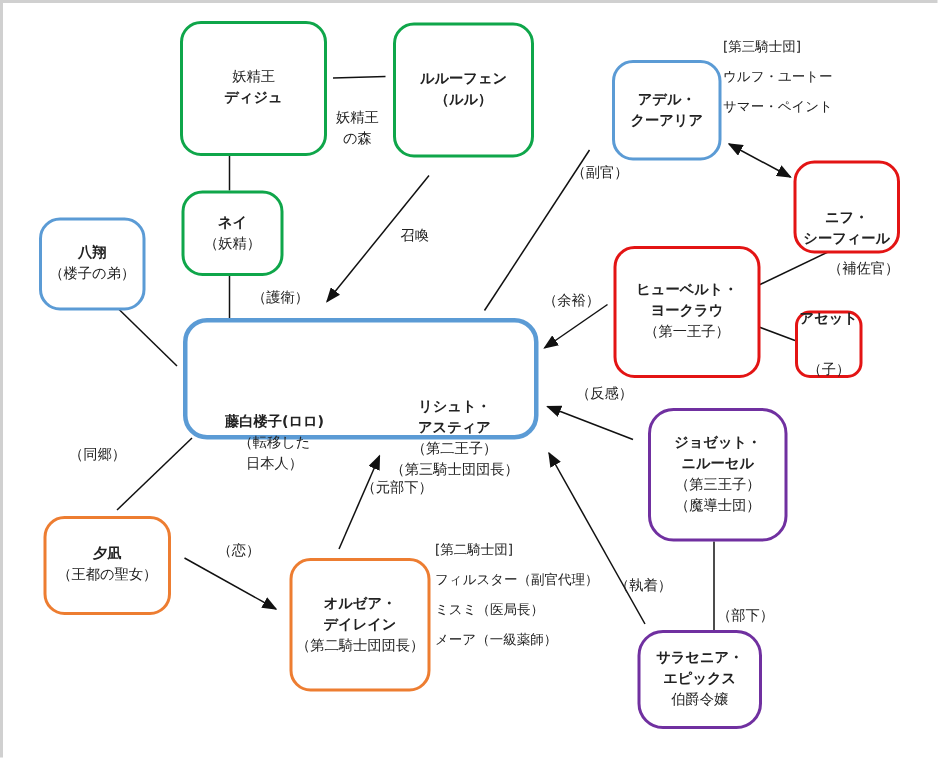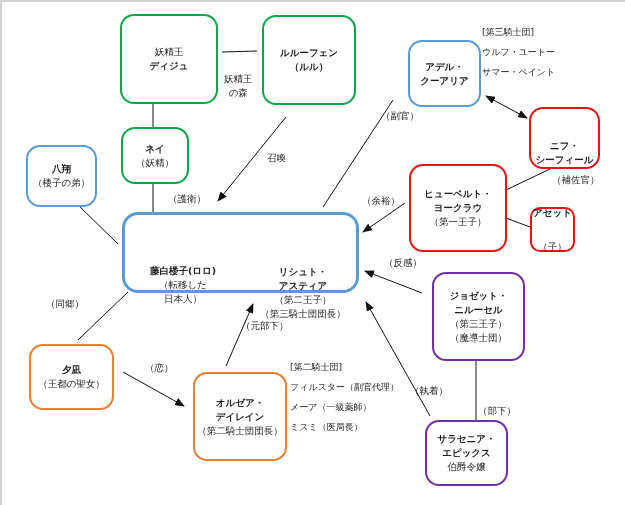--- a/index.html
+++ b/index.html
@@ -10,21 +10,21 @@
   svg#links { position: absolute; left: 0; top: 0; width: 625px; height: 505px; }
   .node { position: absolute; box-sizing: border-box; background: #fff;
           border-radius: 14px; border-width: 2.5px; border-style: solid;
           display: flex; flex-direction: column; align-items: center; justify-content: center;
           text-align: center; font-size: 9.5px; line-height: 14px; }
   .node .name { font-weight: bold; }
   .green { border-color: #0fa64a; }
   .blue { border-color: #5b9bd5; }
   .red { border-color: #e31414; }
   .orange { border-color: #ed7d31; }
-  .purple { border-color: #7030a0; }
+  .purple { border-color: #7030a0; border-radius: 17px; }
   .lbl { position: absolute; font-size: 9.5px; line-height: 12px; white-space: nowrap; color: #222; }
   .side { position: absolute; font-size: 9px; line-height: 20px; white-space: nowrap; color: #222; }
   #main { border-width: 3px; border-radius: 16px; }
   #main .col { position: absolute; display: flex; flex-direction: column; align-items: center; text-align: center; margin-top: 44px; }
 </style>
 </head>
 <body>
 
 <div id="frame"></div>
 
@@ -76,21 +76,21 @@
 
 <div class="node blue" style="left:26px;top:145px;width:71px;height:62px;">
   <span class="name">八翔</span>
   <span>（楼子の弟）</span>
 </div>
 
 <div class="lbl" style="left:267px;top:152px;">召喚</div>
 <div class="lbl" style="left:168px;top:193px;">（護衛）</div>
 
 <div class="node blue" id="main" style="left:122px;top:212px;width:237px;height:81px;display:block;">
-  <div class="col" style="left:8px;top:5px;width:100px;">
+  <div class="col" style="left:8px;top:16px;width:100px;">
     <span class="name">藤白楼子(ロロ)</span>
     <span>（転移した</span>
     <span>日本人）</span>
   </div>
   <div class="col" style="left:125px;top:6px;width:106px;">
     <span class="name">リシュト・</span>
     <span class="name">アスティア</span>
     <span>（第二王子）</span>
     <span>（第三騎士団団長）</span>
   </div>
@@ -146,15 +146,15 @@
 <div class="lbl" style="left:145px;top:362px;">（恋）</div>
 <div class="lbl" style="left:241px;top:320px;">（元部下）</div>
 <div class="node orange" style="left:193px;top:372px;width:94px;height:89px;">
   <span class="name">オルゼア・</span>
   <span class="name">デイレイン</span>
   <span>（第二騎士団団長）</span>
 </div>
 <div class="side" style="left:290px;top:357px;">
   <div>[第二騎士団]</div>
   <div>フィルスター（副官代理）</div>
+  <div>ミスミ（医局長）</div>
   <div>メーア（一級薬師）</div>
-  <div>ミスミ（医局長）</div>
 </div>
 
 </body></html>

